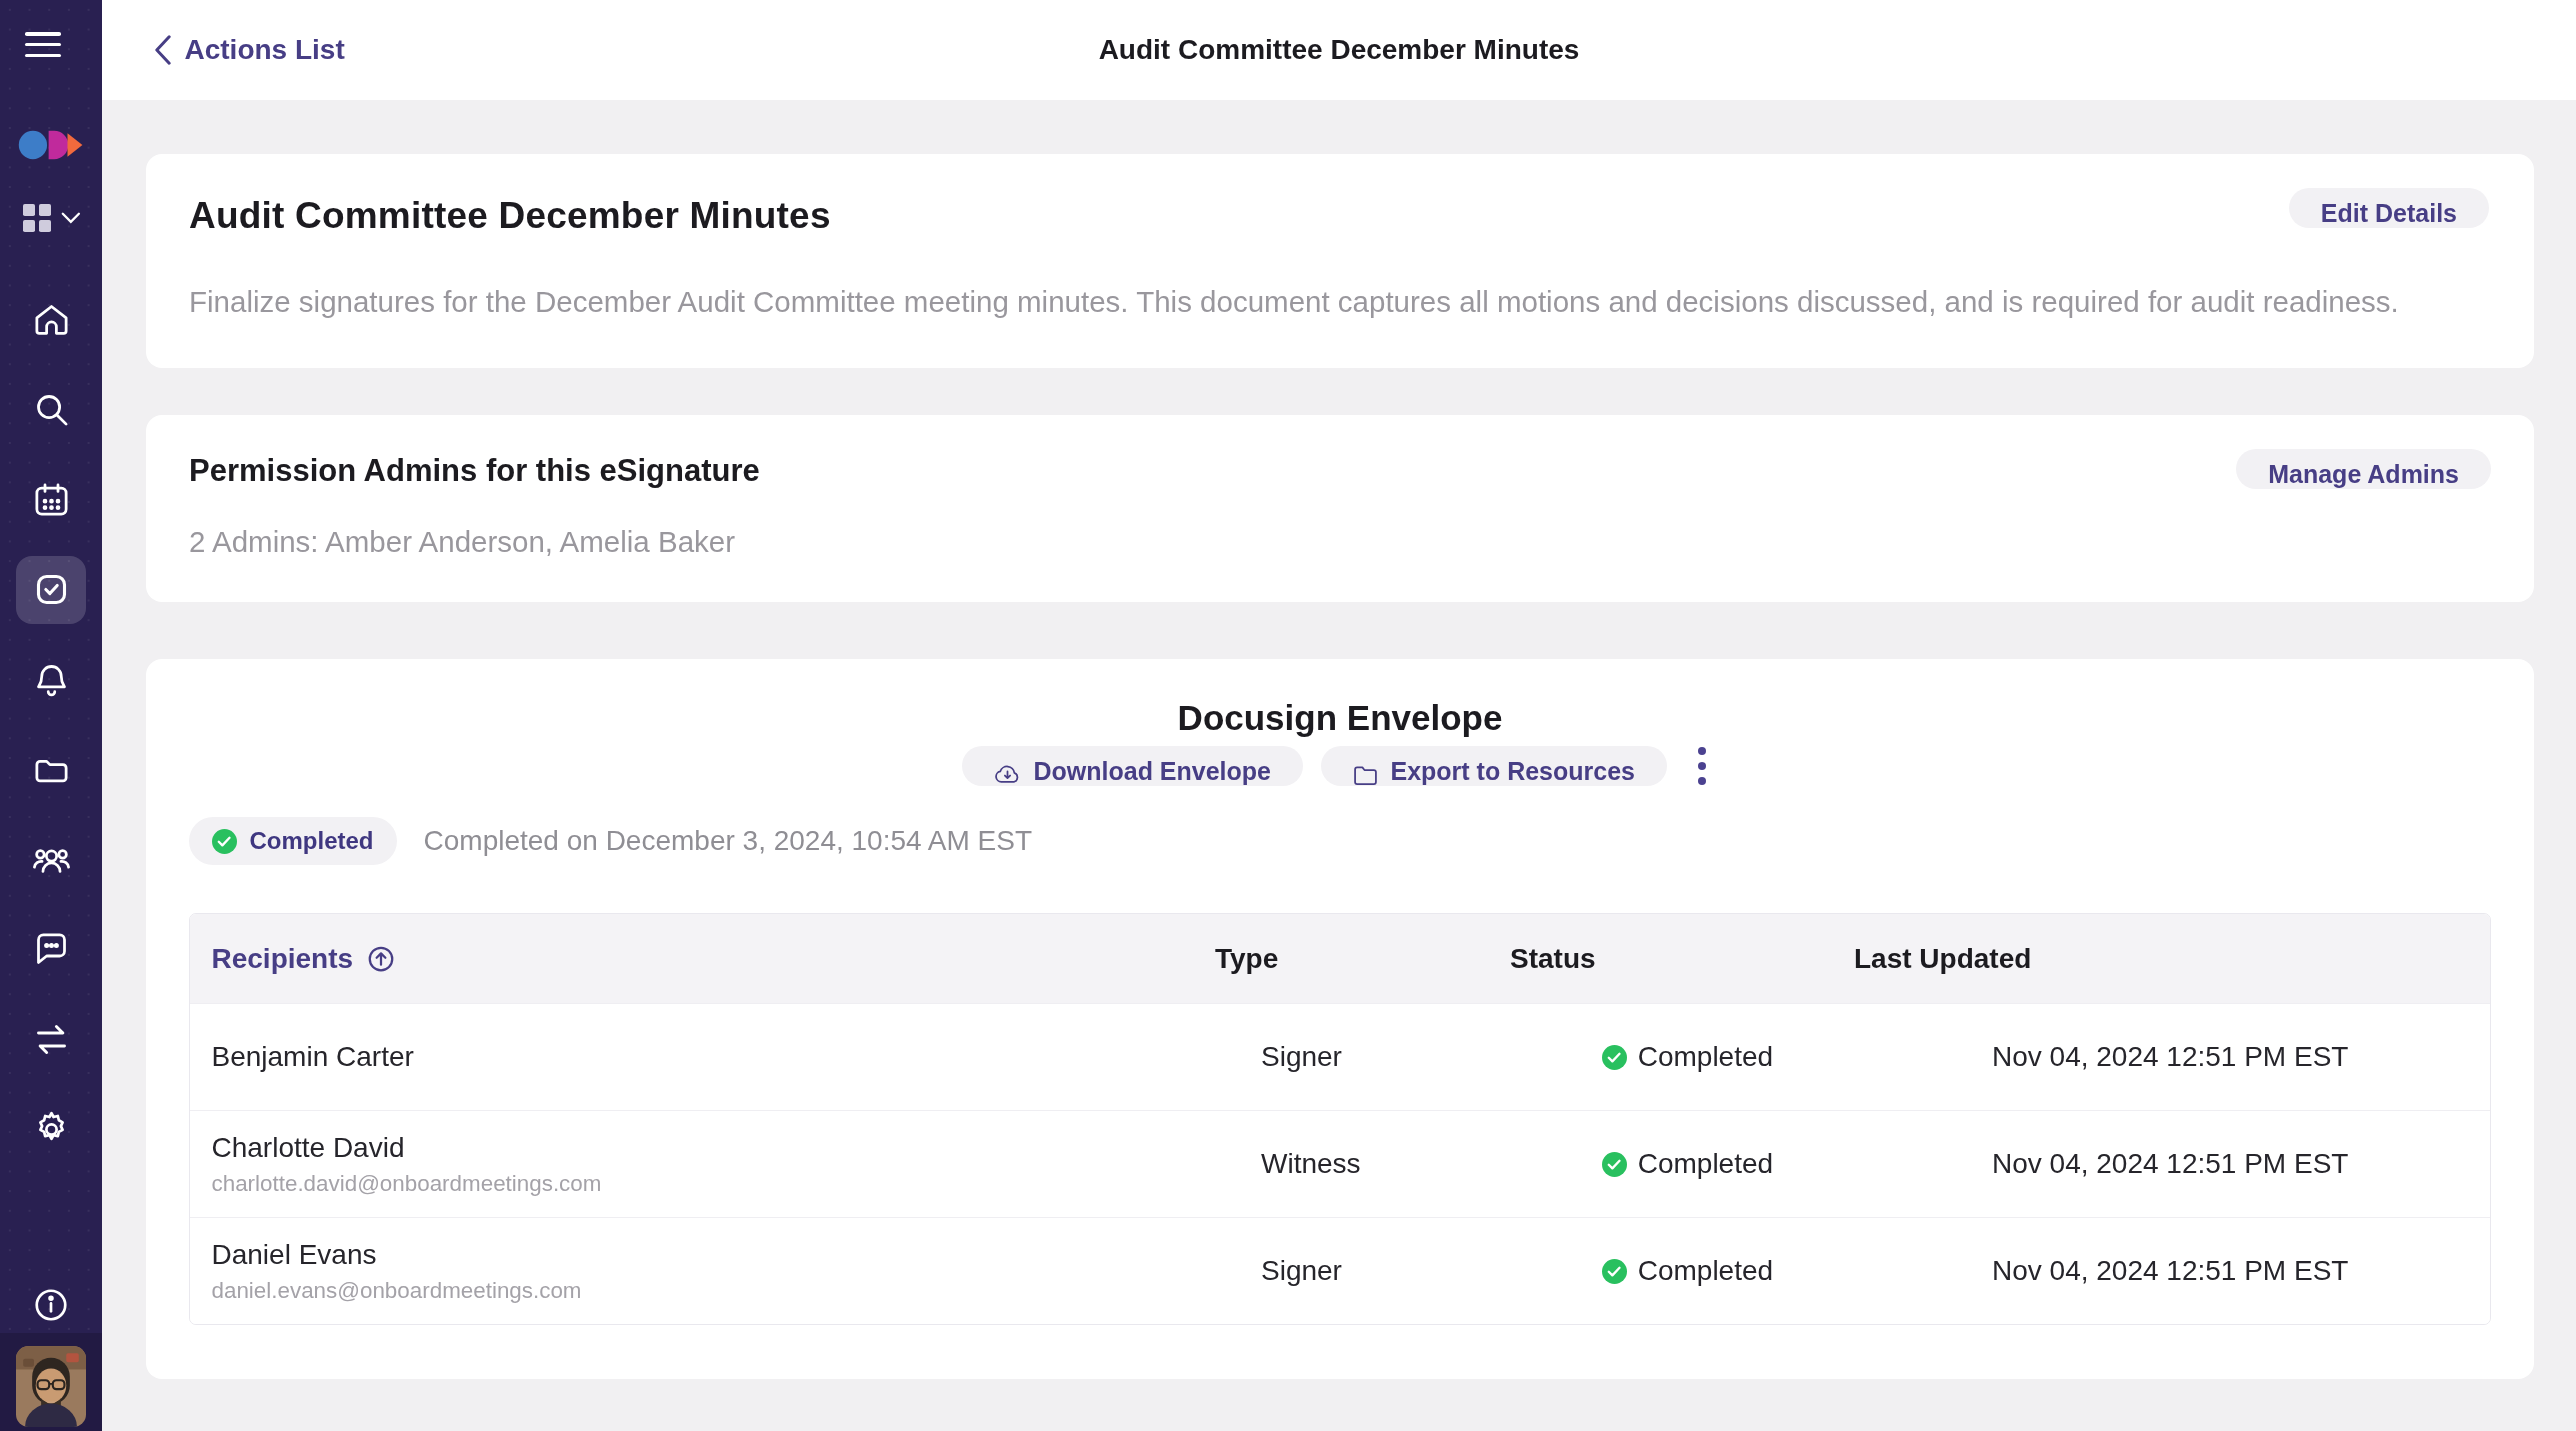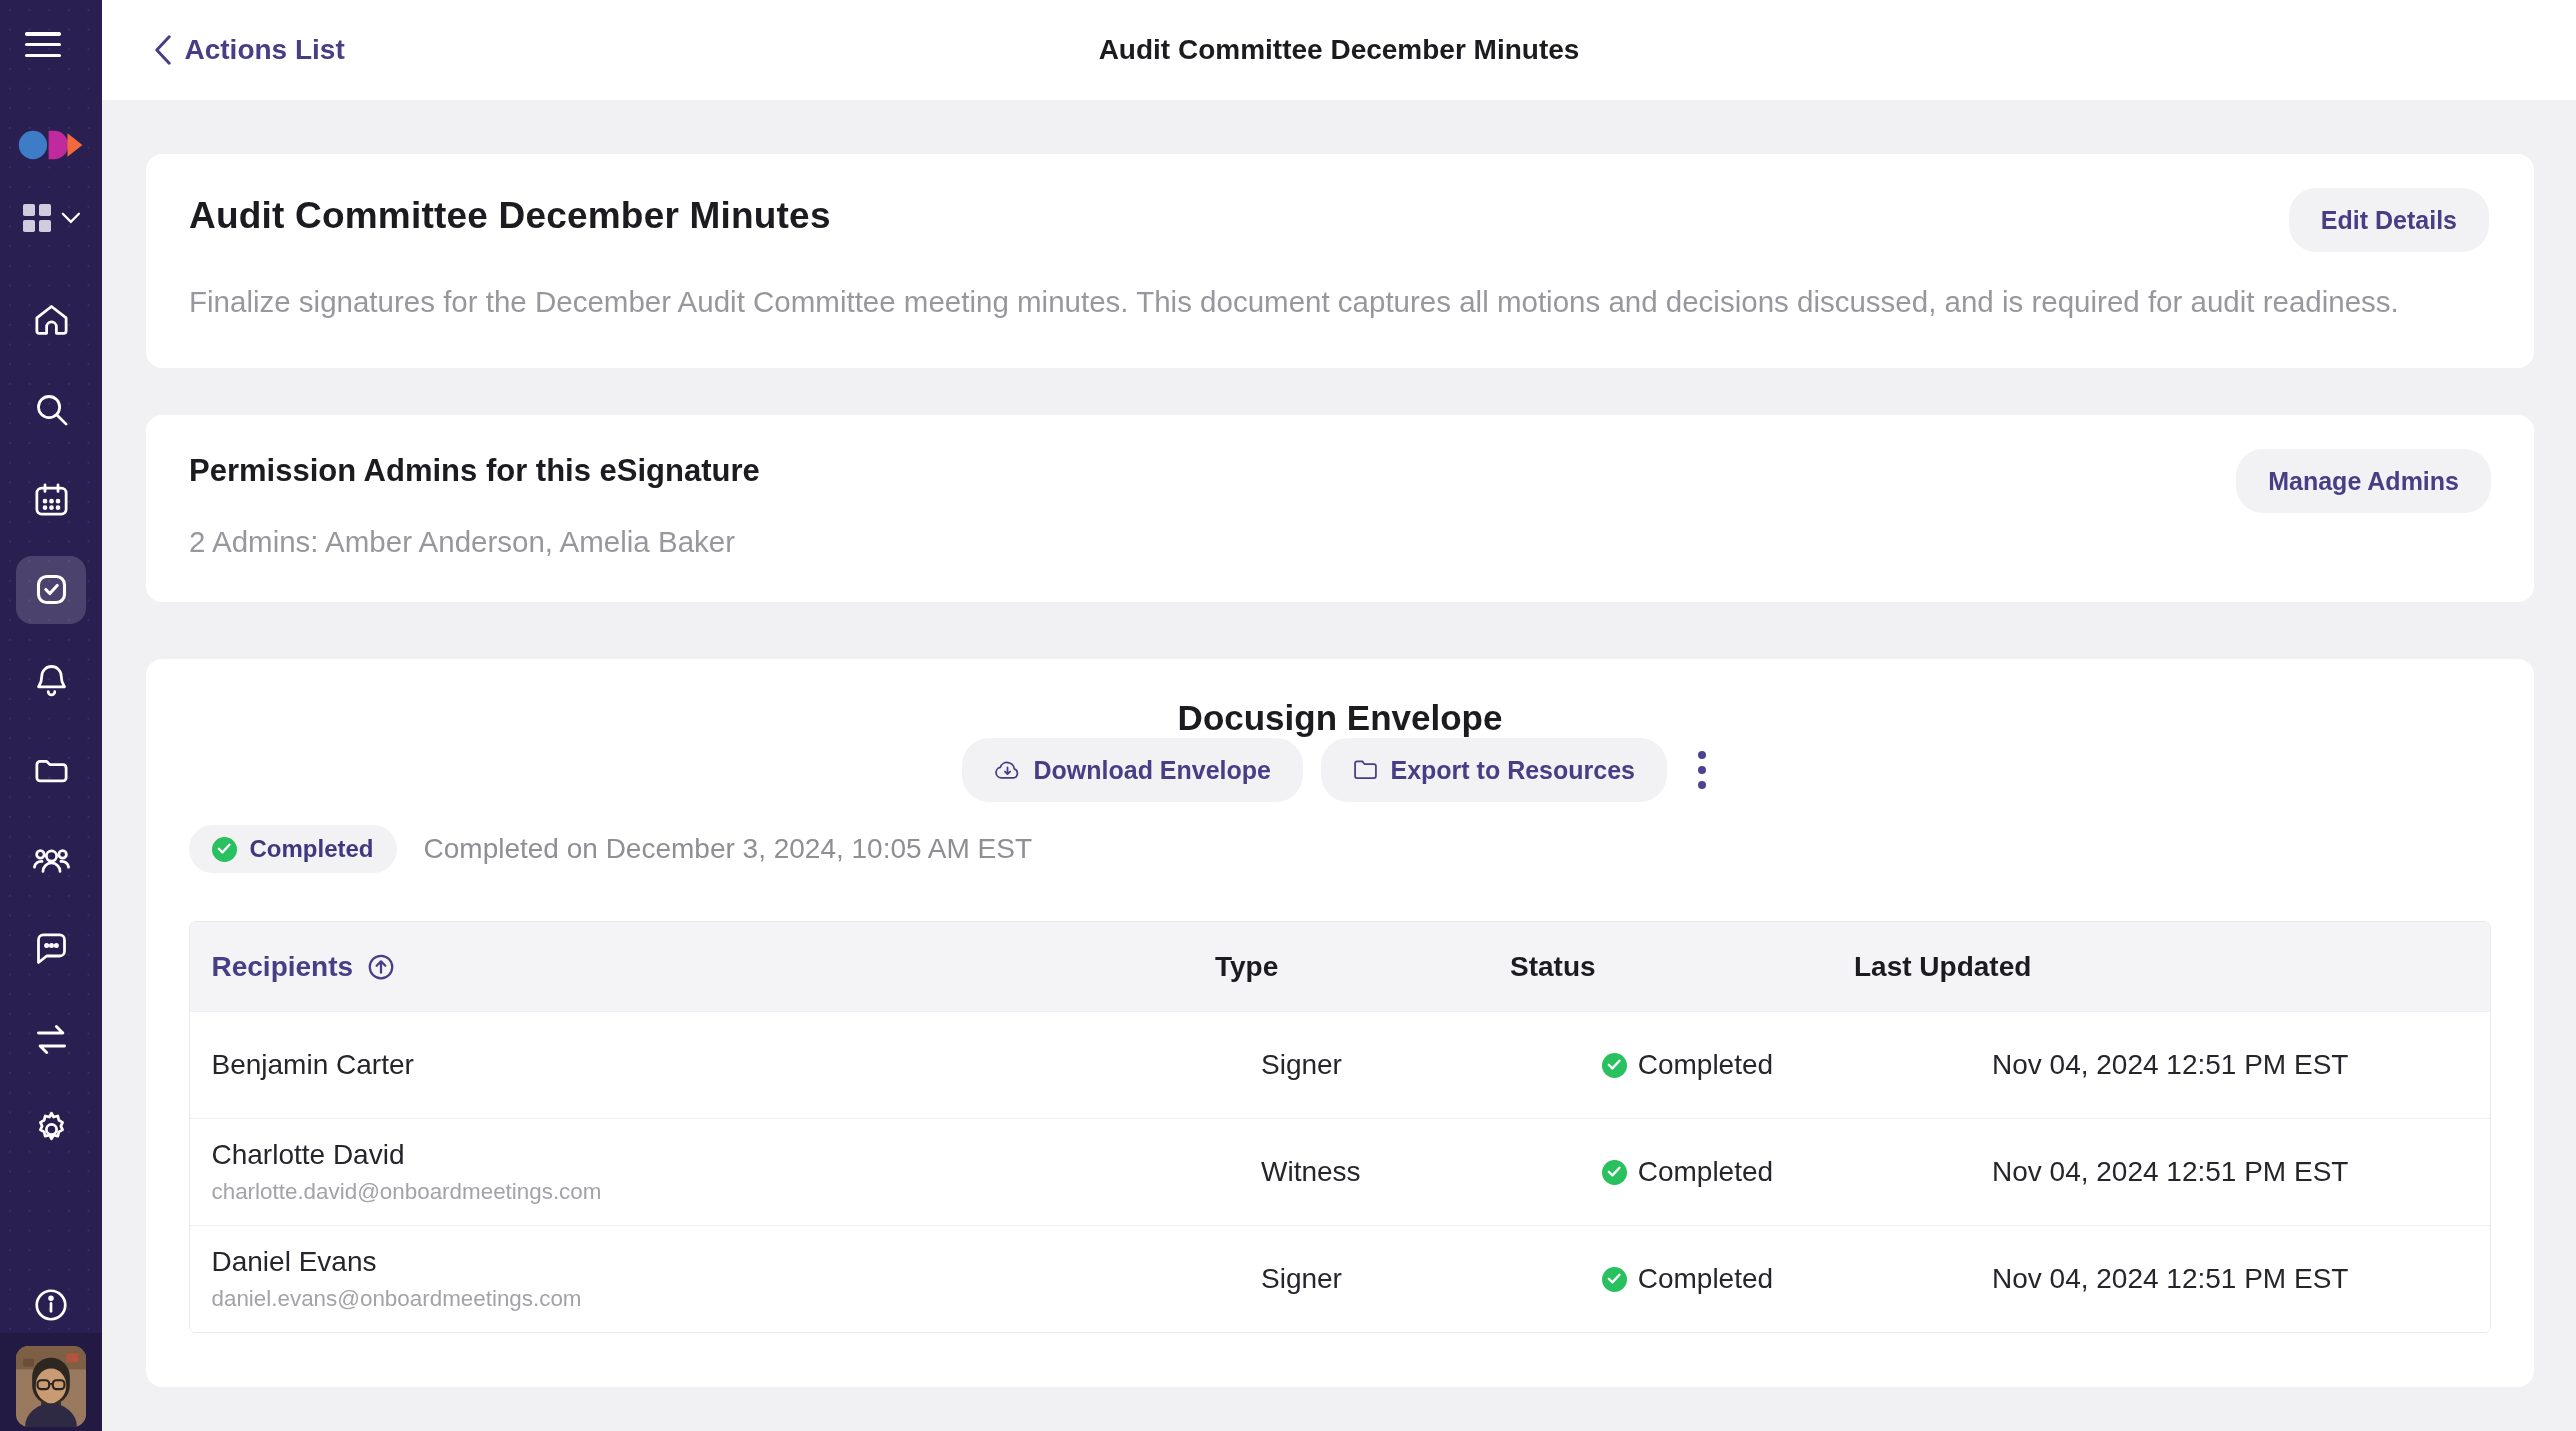--- a/index.html
+++ b/index.html
@@ -61,21 +61,21 @@
     position: absolute; left: 102px; top: 100px; width: 2474px; height: 1331px;
     background: #f1f0f2; padding: 54px 42px 0 44px;
   }
   .card {
     background: #fff; border-radius: 16px; width: 2388px; position: relative;
   }
   .card-1 { padding: 41px 43px 48px 43px; margin-bottom: 47px; }
   .card-1 h1 { font-size: 37px; font-weight: 700; color: #1c1b20; letter-spacing: 0.2px; }
   .card-1 .desc { margin-top: 47px; font-size: 29.5px; color: #99979d; line-height: 36px; }
   .pill-btn {
-    display: inline-flex; align-items: center; gap: 12.5px; height: 64px;
+    display: inline-flex; align-items: flex-end; gap: 12.5px; height: 40px;
     background: #f2f1f4; border: none; border-radius: 27px; padding: 0 32px;
     color: #473e85; font-size: 25px; font-weight: 700; font-family: inherit;
     cursor: pointer; white-space: nowrap;
   }
   .card-1 .pill-btn { position: absolute; top: 34px; right: 45px; }
 
   .card-2 { padding: 38px 43px 43px 43px; margin-bottom: 57px; }
   .card-2 h2 { font-size: 31px; font-weight: 700; color: #1c1b20; }
   .card-2 .sub { margin-top: 36px; font-size: 29.5px; color: #99979d; }
   .card-2 .pill-btn { position: absolute; top: 34px; right: 43px; }
@@ -305,21 +305,21 @@
 
     <div class="status-line">
       <span class="chip">
         <span class="check-dot">
           <svg width="14.3" height="11.6" viewBox="0 0 16 13" fill="none" stroke="#fff" stroke-width="2.6" stroke-linecap="round" stroke-linejoin="round">
               <path d="M2 6.5 L6 10.5 L14 2"></path>
             </svg>
         </span>
         <span class="chip-label">Completed</span>
       </span>
-      <span class="completed-on">Completed on December 3, 2024, 10:05 AM EST</span>
+      <span class="completed-on">Completed on December 3, 2024, 10:54 AM EST</span>
     </div>
 
     <div class="recip-table">
       <div class="t-row t-head">
         <div class="th recip-th">
           <span>Recipients</span>
           <svg width="30" height="30" viewBox="0 0 24 24" fill="none" stroke="#473e85" stroke-width="1.8" stroke-linecap="round" stroke-linejoin="round">
               <circle cx="12" cy="12" r="9"></circle>
               <path d="M12 16.5 V7.5 M8.5 11 L12 7.5 L15.5 11"></path>
             </svg>

